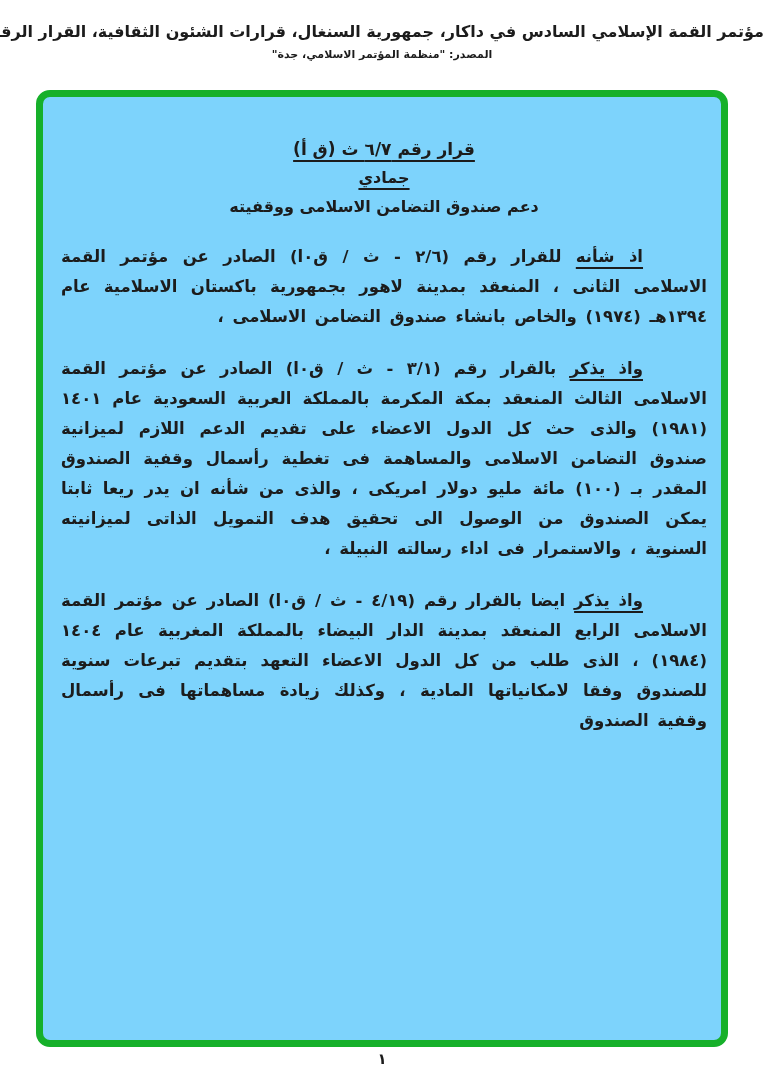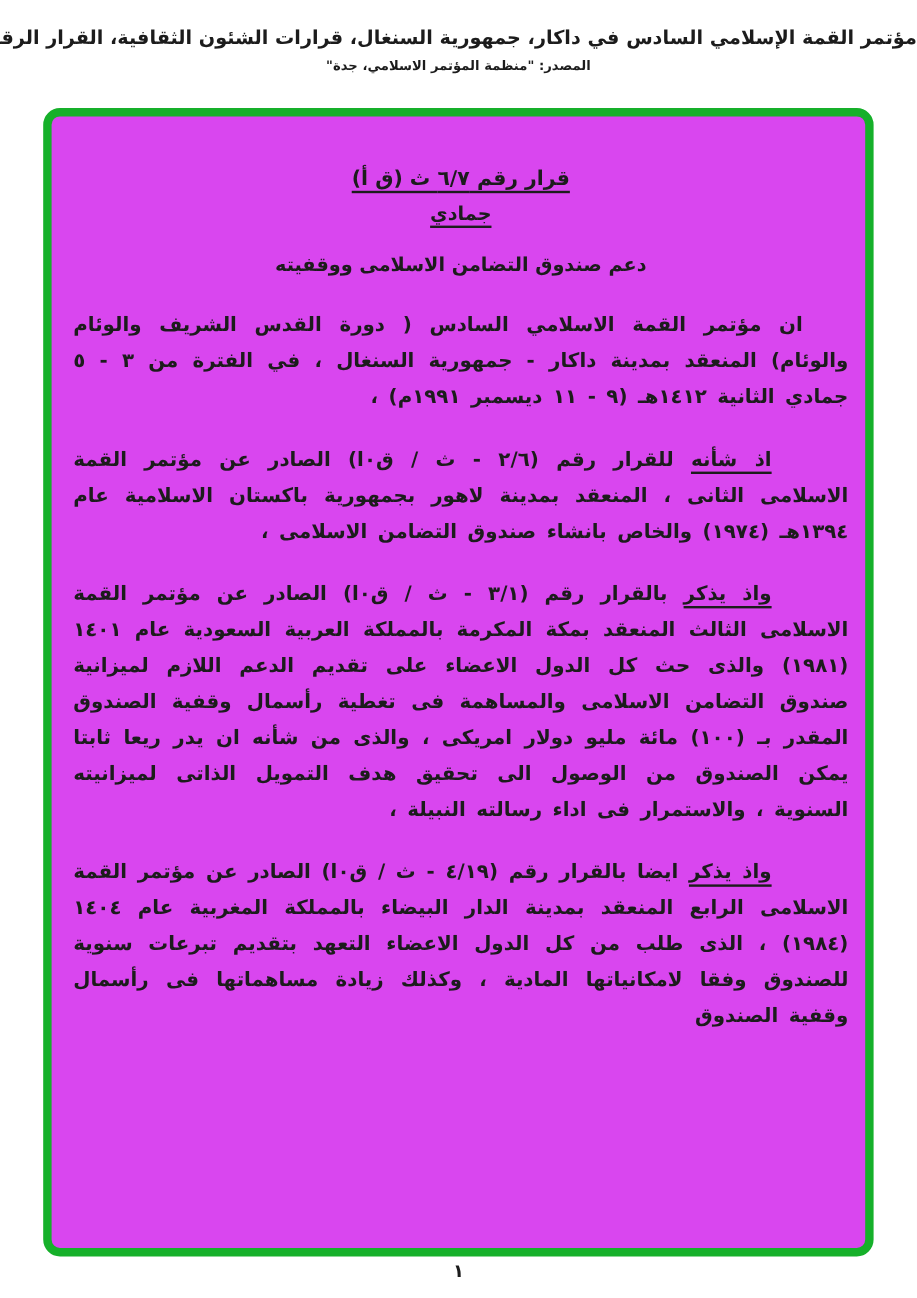--- a/index.html
+++ b/index.html
@@ -39,21 +39,21 @@
   
   .frame {
     position: absolute;
     left: 36px;
     top: 90px;
     width: 692px;
     height: 957px;
     box-sizing: border-box;
     border: 7px solid #16b02a;
     border-radius: 14px;
-    background: #d946ef;
+    background: #7dd3fc;
   }
   .content {
     direction: rtl;
     padding: 42px 14px 0 18px;
   }
   
   .titleblock {
     text-align: center;
     margin-bottom: 26px;
   }
@@ -66,21 +66,21 @@
   }
   .t2 {
     margin-top: 9px;
     font-size: 16px;
     font-weight: 700;
     text-decoration: underline;
     text-underline-offset: 5px;
     text-decoration-thickness: 2px;
   }
   .t3 {
-    margin-top: 24px;
+    margin-top: 10px;
     font-size: 16px;
     font-weight: 700;
   }
   
   .para {
     margin: 0 0 22px 0;
     font-size: 16.5px;
     font-weight: 700;
     line-height: 30px;
     text-align: justify;
@@ -116,21 +116,20 @@
 
   <div class="frame">
     <div class="content">
 
       <div class="titleblock">
         <div class="t1">قرار رقم ٦/٧ ث (ق أ)</div>
         <div class="t2">جمادي</div>
         <div class="t3">دعم صندوق التضامن الاسلامى ووقفيته</div>
       </div>
 
-      <p class="para indent-sm"><span class="lead"></span><span>ان مؤتمر القمة الاسلامي السادس ( دورة القدس الشريف والوئام والوئام) المنعقد بمدينة داكار - جمهورية السنغال ، في الفترة من ٣ - ٥ جمادي الثانية ١٤١٢هـ (٩ - ١١ ديسمبر ١٩٩١م) ،</span></p>
 
       <p class="para indent-lg"><span class="lead">اذ شأنه</span><span> للقرار رقم (٢/٦ - ث / ق٠ا) الصادر عن مؤتمر القمة الاسلامى الثانى ، المنعقد بمدينة لاهور بجمهورية باكستان الاسلامية عام ١٣٩٤هـ (١٩٧٤) والخاص بانشاء صندوق التضامن الاسلامى ،</span></p>
 
       <p class="para indent-lg"><span class="lead">واذ يذكر</span><span> بالقرار رقم (٣/١ - ث / ق٠ا) الصادر عن مؤتمر القمة الاسلامى الثالث المنعقد بمكة المكرمة بالمملكة العربية السعودية عام ١٤٠١ (١٩٨١) والذى حث كل الدول الاعضاء على تقديم الدعم اللازم لميزانية صندوق التضامن الاسلامى والمساهمة فى تغطية رأسمال وقفية الصندوق المقدر بـ (١٠٠) مائة مليو دولار امريكى ، والذى من شأنه ان يدر ريعا ثابتا يمكن الصندوق من الوصول الى تحقيق هدف التمويل الذاتى لميزانيته السنوية ، والاستمرار فى اداء رسالته النبيلة ،</span></p>
 
       <p class="para indent-lg"><span class="lead">واذ يذكر</span><span> ايضا بالقرار رقم (٤/١٩ - ث / ق٠ا) الصادر عن مؤتمر القمة الاسلامى الرابع المنعقد بمدينة الدار البيضاء بالمملكة المغربية عام ١٤٠٤ (١٩٨٤) ، الذى طلب من كل الدول الاعضاء التعهد بتقديم تبرعات سنوية للصندوق وفقا لامكانياتها المادية ، وكذلك زيادة مساهماتها فى رأسمال وقفية الصندوق</span></p>
 
     </div>
   </div>
 

